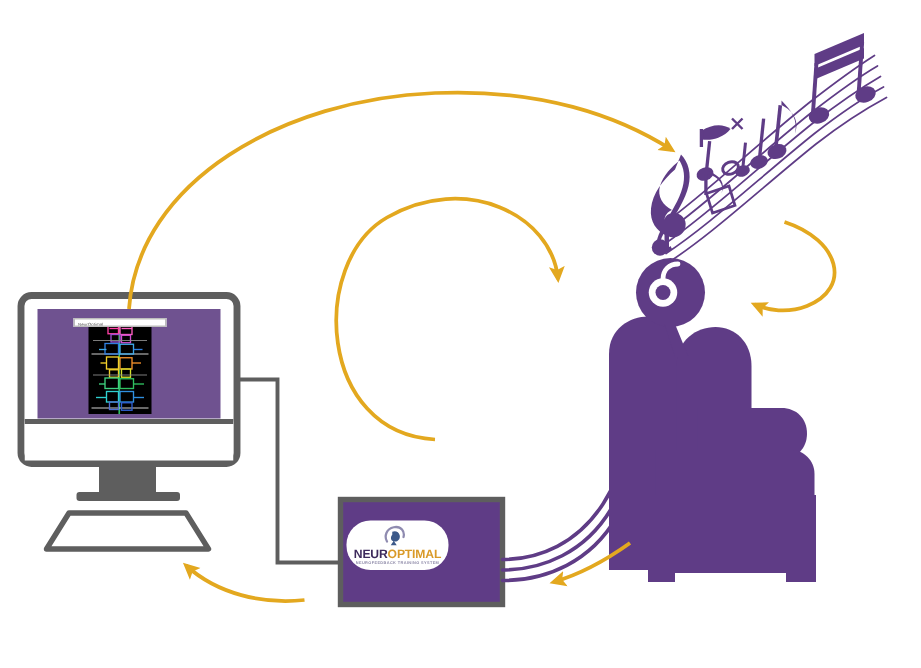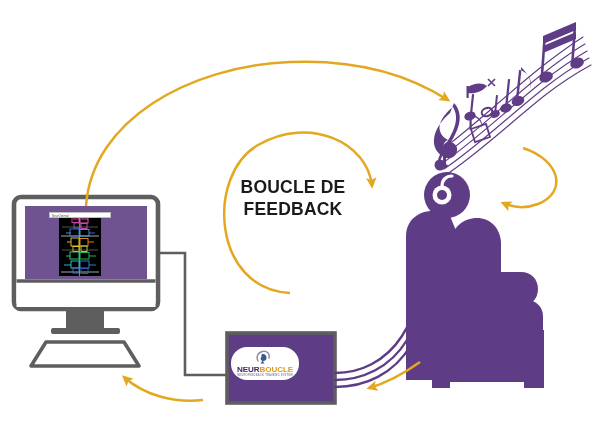--- a/index.html
+++ b/index.html
@@ -310,32 +310,30 @@
 
     <path d="M 523 148 C 560 160 568 192 538 204 C 525 209 512 207 503 203" fill="none" stroke="#e3a81f" stroke-width="2.5" marker-end="url(#goldArrow)"></path>
 
     <path d="M 290 293 C 212 289 206 175 258 145 C 310 115 368 143 372 186" fill="none" stroke="#e3a81f" stroke-width="2.5" marker-end="url(#goldArrow)"></path>
 
     <path d="M 420 362 C 406 372 390 382 369 388" fill="none" stroke="#e3a81f" stroke-width="2.5" marker-end="url(#goldArrow)"></path>
 
     <path d="M 203 400 C 175 403 145 396 124 377" fill="none" stroke="#e3a81f" stroke-width="2.5" marker-end="url(#goldArrow)"></path>
   </svg>
 
-  <div class="loop-label">BOUCLE DE
-FEEDBACK</div>
 
   <div class="screen-title-bar">
     <span>NeurOptimal</span>
   </div>
 
   <div class="logo-wrap">
     <svg class="logo-mark" viewBox="0 0 32 28">
       <path d="M6 22 C 2 15 5 5 15 3 C 25 1 30 9 28 16" fill="none" stroke="#8f8bb0" stroke-width="3" stroke-linecap="round"></path>
       <path d="M13 9 C 17 7 22 9 23 14 C 24 19 20 23 15 22 C 11 21 10 16 13 13 Z" fill="#3d5a8a"></path>
       <path d="M15 21 L 11 27 L 19 27 Z" fill="#3d5a8a"></path>
     </svg>
     <div class="logo-text">
-      <span class="neur">NEUR</span><span class="optimal">BOUCLE</span>
+      <span class="neur">NEUR</span><span class="optimal">OPTIMAL</span>
     </div>
     <div class="logo-tag">NEUROFEEDBACK TRAINING SYSTEM</div>
   </div>
 
 </div>
 
 </body></html>

